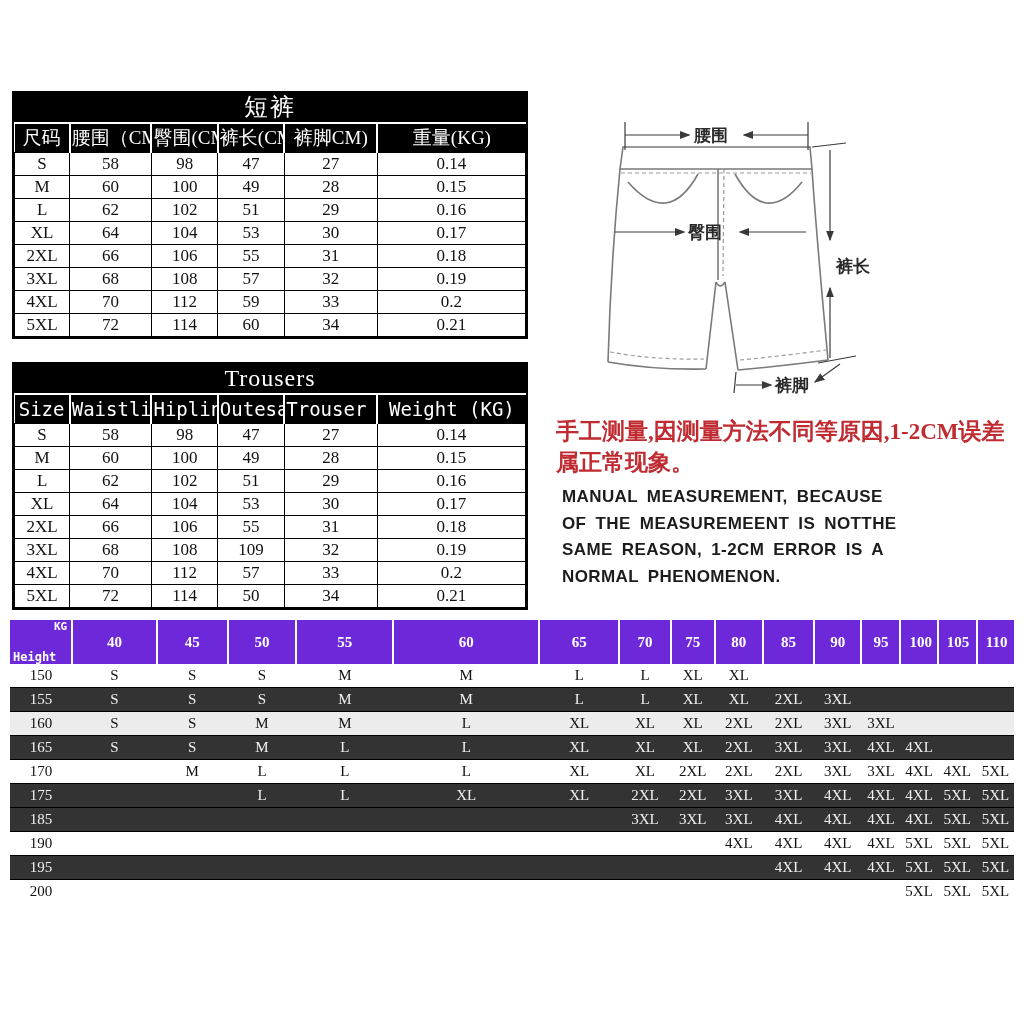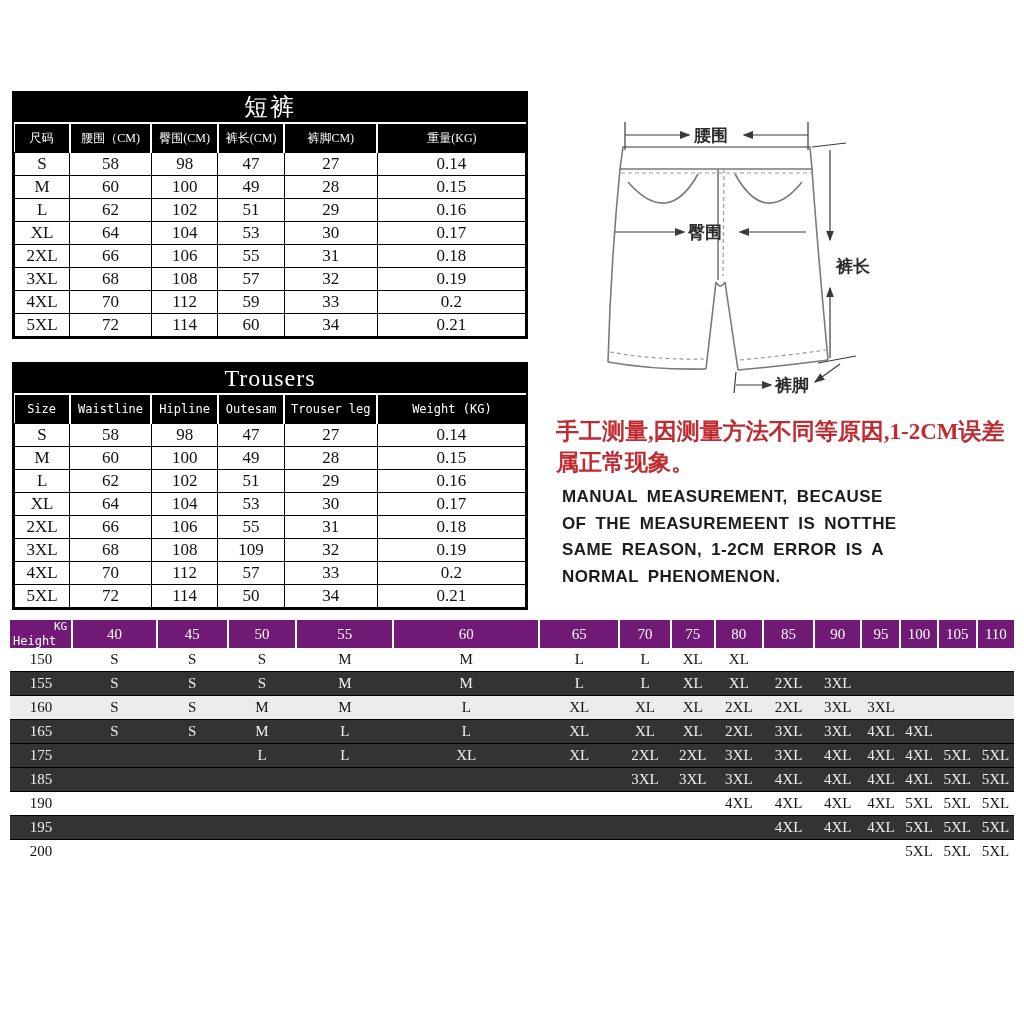--- a/index.html
+++ b/index.html
@@ -7,21 +7,21 @@
         font-family:"Liberation Serif","DejaVu Serif",serif;color:#111;}
 
   
   .spec-wrap{position:absolute;border:2px solid #000;background:#fff;}
   .shorts-pos{left:12px;top:91px;width:512px;}
   .trousers-pos{left:12px;top:362px;width:512px;}
   .tbl-title{background:#000;color:#fff;text-align:center;font-size:24px;height:29px;
              line-height:29px;border-bottom:2px solid #fff;letter-spacing:2px;}
   .trousers-pos .tbl-title{font-family:"Liberation Serif",serif;letter-spacing:1px;}
   table.spec{width:100%;border-collapse:collapse;table-layout:fixed;}
-  table.spec thead th{background:#000;color:#fff;font-weight:normal;font-size:12px;
+  table.spec thead th{background:#000;color:#fff;font-weight:normal;font-size:19px;
                       height:26px;border-right:2px solid #fff;overflow:hidden;white-space:nowrap;}
   table.spec thead th:last-child{border-right:none;}
   .trousers-pos thead th{font-family:"DejaVu Sans Mono","Liberation Mono",monospace;font-size:15px;}
   table.spec tbody td{border:1px solid #000;text-align:center;font-size:17px;height:22px;
                       padding:0;}
   col.s0{width:10.8%}col.s1{width:16%}col.s2{width:13%}col.s3{width:13%}col.s4{width:18.2%}col.s5{width:29%}
 
   
   .diagram{position:absolute;left:588px;top:90px;width:350px;height:330px;}
   .diagram text{font-family:"Liberation Serif",serif;font-weight:bold;font-size:17px;fill:#2a2a2a;}
@@ -29,22 +29,22 @@
   
   .note-cn{position:absolute;left:556px;top:416px;width:470px;color:#bf2b31;
            font-size:23px;line-height:31px;font-weight:600;}
   .note-en{position:absolute;left:562px;top:484px;width:400px;color:#1c1c1c;
            font-family:"Liberation Sans","DejaVu Sans",sans-serif;font-weight:600;
            font-size:17px;line-height:26.5px;letter-spacing:0.4px;word-spacing:4px;}
 
   
   .matrix-wrap{position:absolute;left:10px;top:620px;width:1004px;}
   table.matrix{width:100%;border-collapse:collapse;table-layout:fixed;}
-  table.matrix thead th{background:#701a75;color:#fff;font-weight:normal;font-size:15px;
-                        height:28px;border-right:2px solid #fff;padding:0;}
+  table.matrix thead th{background:#6d28d9;color:#fff;font-weight:bold;font-size:15px;
+                        height:28px;border-right:2px solid #fff;padding:8px;}
   table.matrix thead th:last-child{border-right:none;}
   table.matrix tbody td{text-align:center;font-size:15px;height:23px;padding:0;white-space:nowrap;}
   table.matrix tbody tr.dark{background:#333;color:#f0f0f0;border-top:1px solid #000;border-bottom:1px solid #000;}
   table.matrix tbody tr.light{background:#ececec;color:#111;}
   th.corner{position:relative;background:linear-gradient(to bottom right,#000 48.5%,#fff 48.5%,#fff 51.5%,#000 51.5%);}
   th.corner .kg{position:absolute;top:0px;right:4px;font-size:11px;
                 font-family:"DejaVu Sans Mono",monospace;}
   th.corner .hgt{position:absolute;bottom:0px;left:3px;font-size:12px;
                  font-family:"DejaVu Sans Mono",monospace;text-align:right;}
   col.m0{width:6.2%}col.m1{width:8.4%}col.m2{width:7.1%}col.m3{width:6.8%}col.m4{width:9.7%}
@@ -405,20 +405,38 @@
             <td>XL</td>
             <td>XL</td>
             <td>2XL</td>
             <td>3XL</td>
             <td>3XL</td>
             <td>4XL</td>
             <td>4XL</td>
             <td></td>
             <td></td>
           </tr>
+          <tr class="">
+            <td>170</td>
+            <td></td>
+            <td>M</td>
+            <td>L</td>
+            <td>L</td>
+            <td>L</td>
+            <td>XL</td>
+            <td>XL</td>
+            <td>2XL</td>
+            <td>2XL</td>
+            <td>2XL</td>
+            <td>3XL</td>
+            <td>3XL</td>
+            <td>4XL</td>
+            <td>4XL</td>
+            <td>5XL</td>
+          </tr>
           <tr class="dark">
             <td>175</td>
             <td></td>
             <td></td>
             <td>L</td>
             <td>L</td>
             <td>XL</td>
             <td>XL</td>
             <td>2XL</td>
             <td>2XL</td>

